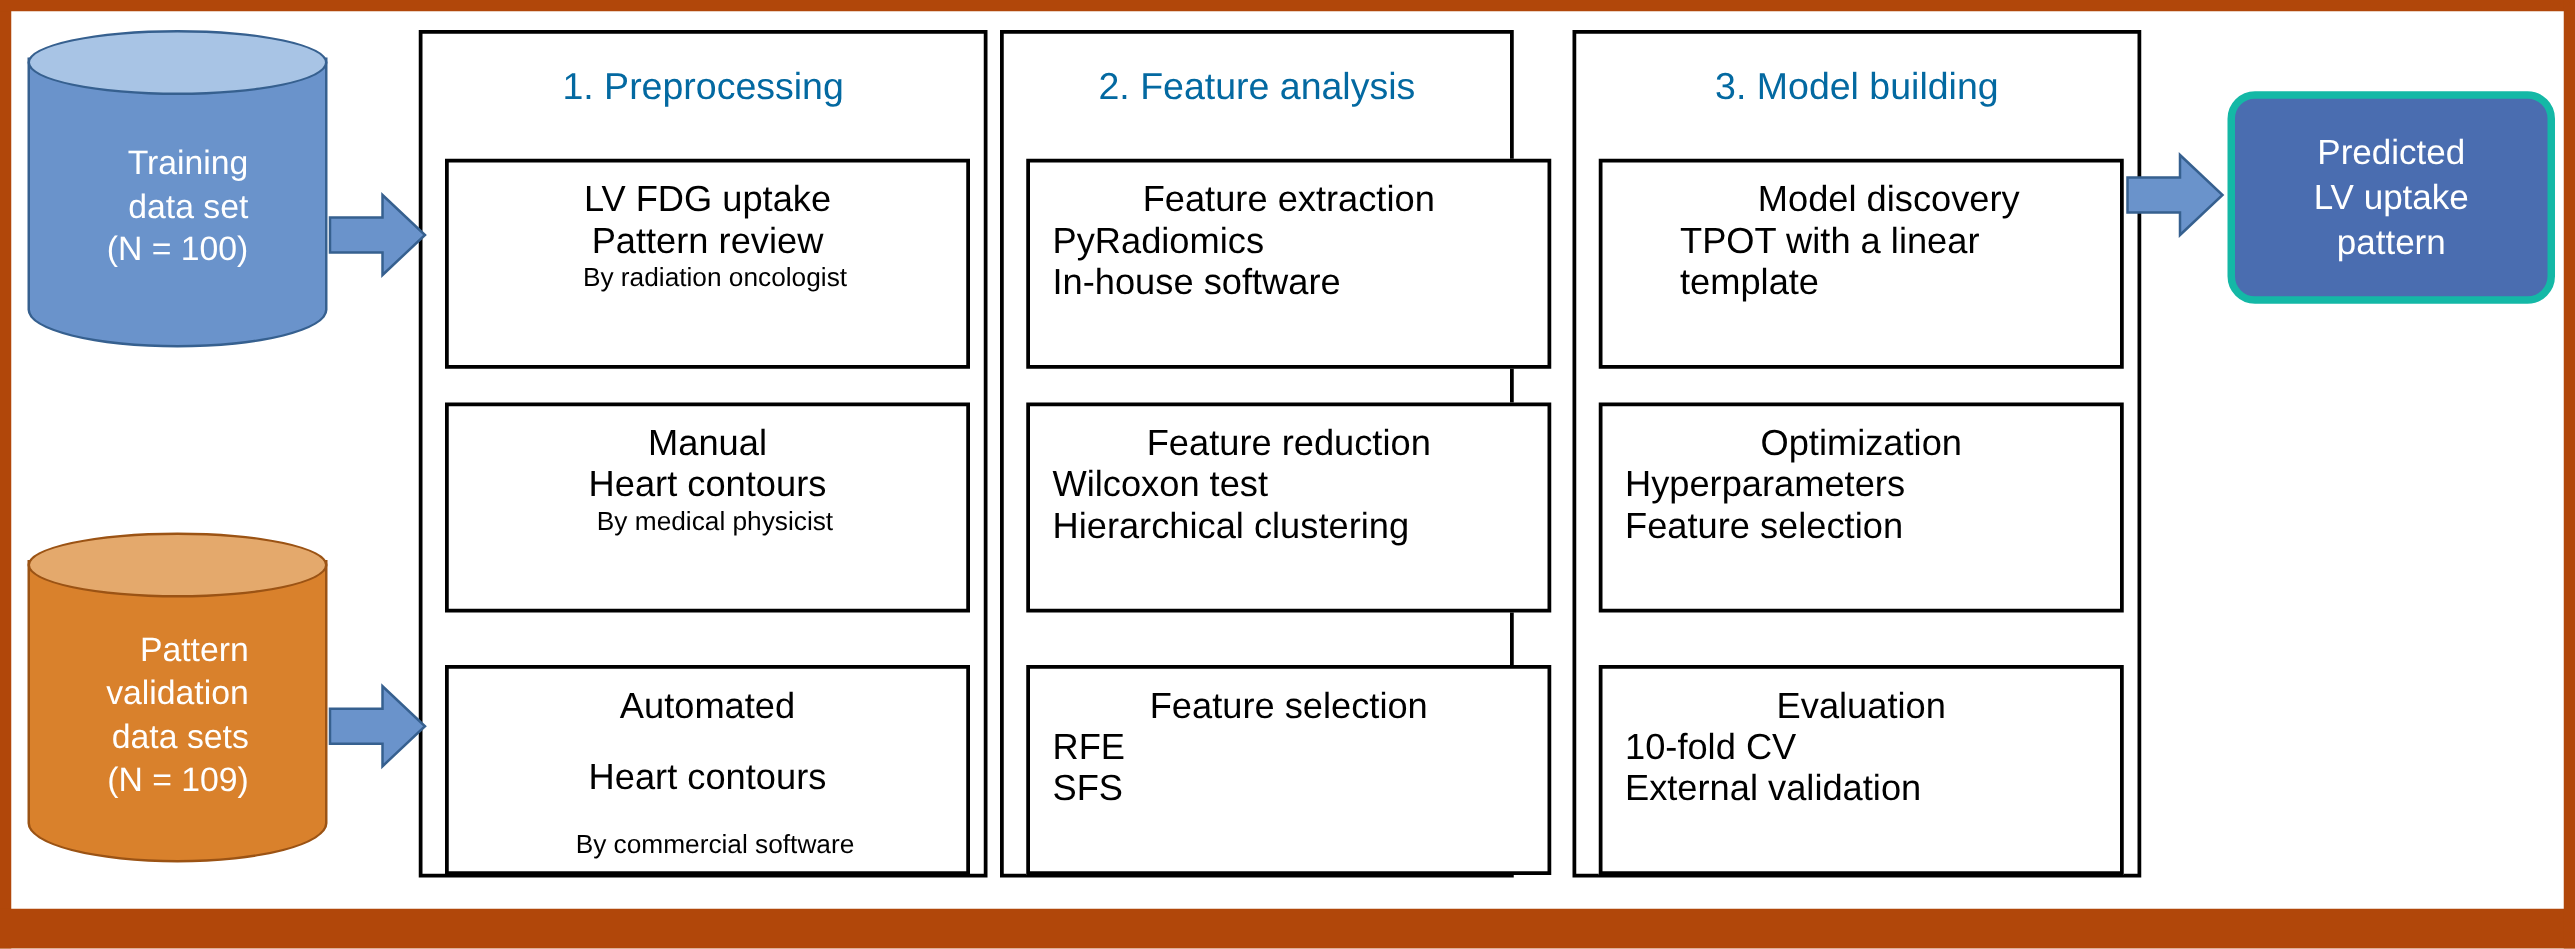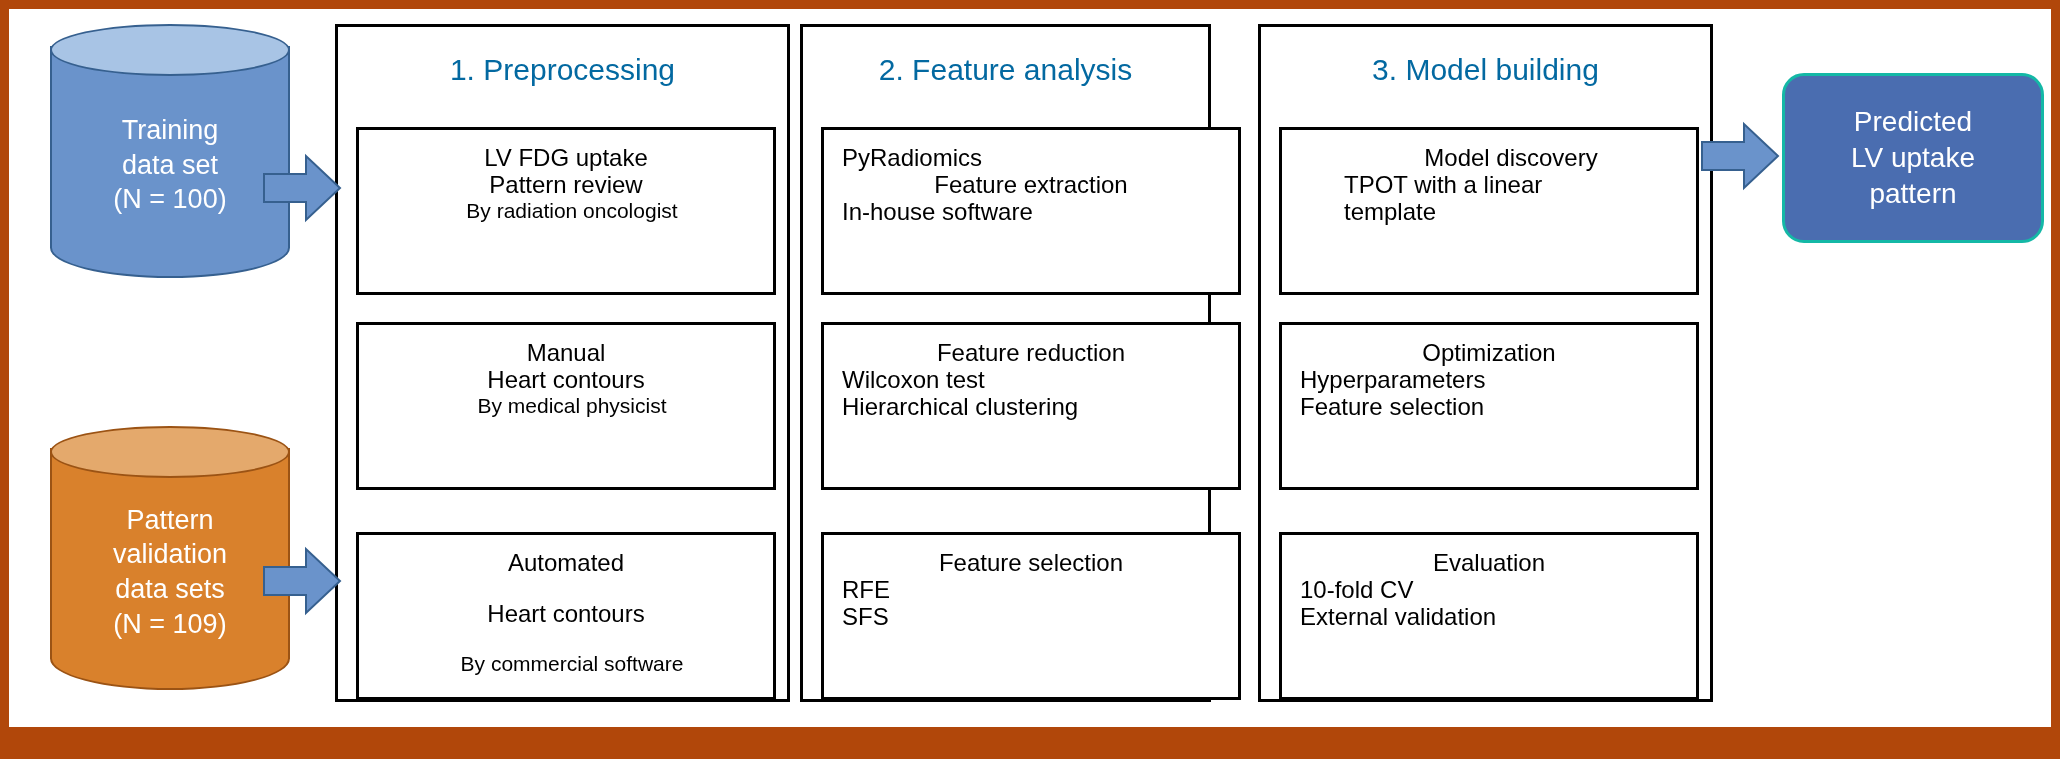--- a/index.html
+++ b/index.html
@@ -29,26 +29,25 @@
   .frame-bottom { left: 0;   top: 727px; width: 2060px; height: 32px; }
   .frame-right  { left: 2051px; top: 0; width: 9px;  height: 759px; }
 
   
   .cylinder {
     position: absolute;
     display: flex;
     flex-direction: column;
     align-items: center;
     justify-content: center;
-    text-align: center;
+    text-align: right;
     color: #ffffff;
     font-size: 27px;
     line-height: 1.28;
     box-sizing: border-box;
-    margin-left: 28px;
   }
   .cyl-body {
     position: absolute;
     left: 0; right: 0;
     box-sizing: border-box;
   }
   .cyl-top {
     position: absolute;
     left: 0; right: 0;
     border-radius: 50%;
@@ -91,34 +90,34 @@
     position: absolute;
     border: 3px solid #000000;
     background: #ffffff;
     box-sizing: border-box;
     display: flex;
     flex-direction: column;
     justify-content: flex-start;
     padding-top: 14px;
   }
   .step-line {
-    font-size: 24px;
+    font-size: 29px;
     line-height: 1.13;
     color: #000000;
     white-space: nowrap;
   }
   .step-line.center { text-align: center; }
   .step-line.left   { text-align: left; padding-left: 18px; }
   .step-line.small  { font-size: 21px; text-align: center; line-height: 1.25; padding-left: 12px; }
 
   
   .result {
     position: absolute;
     background: #4A6DB0;
-    border: 3px solid #14b8a6;
+    border: 6px solid #14b8a6;
     border-radius: 22px;
     color: #ffffff;
     font-size: 28px;
     line-height: 1.28;
     display: flex;
     align-items: center;
     justify-content: center;
     text-align: center;
     box-sizing: border-box;
   }
@@ -185,22 +184,22 @@
       <div class="step-line center">Automated</div>
       <div class="step-line center">Heart contours</div>
       <div class="step-line small">By commercial software</div>
     </div>
   </div>
 
   <div class="stage" style="left:800px; top:24px; width:411px; height:678px;">
     <div class="stage-title" style="top:26px;">2. Feature analysis</div>
 
     <div class="step" style="left:18px; top:100px; width:420px; height:168px;">
+      <div class="step-line center">Feature extraction</div>
       <div class="step-line left">PyRadiomics</div>
-      <div class="step-line center">Feature extraction</div>
       <div class="step-line left">In-house software</div>
     </div>
 
     <div class="step" style="left:18px; top:295px; width:420px; height:168px;">
       <div class="step-line center">Feature reduction</div>
       <div class="step-line left">Wilcoxon test</div>
       <div class="step-line left">Hierarchical clustering</div>
     </div>
 
     <div class="step" style="left:18px; top:505px; width:420px; height:168px;">

